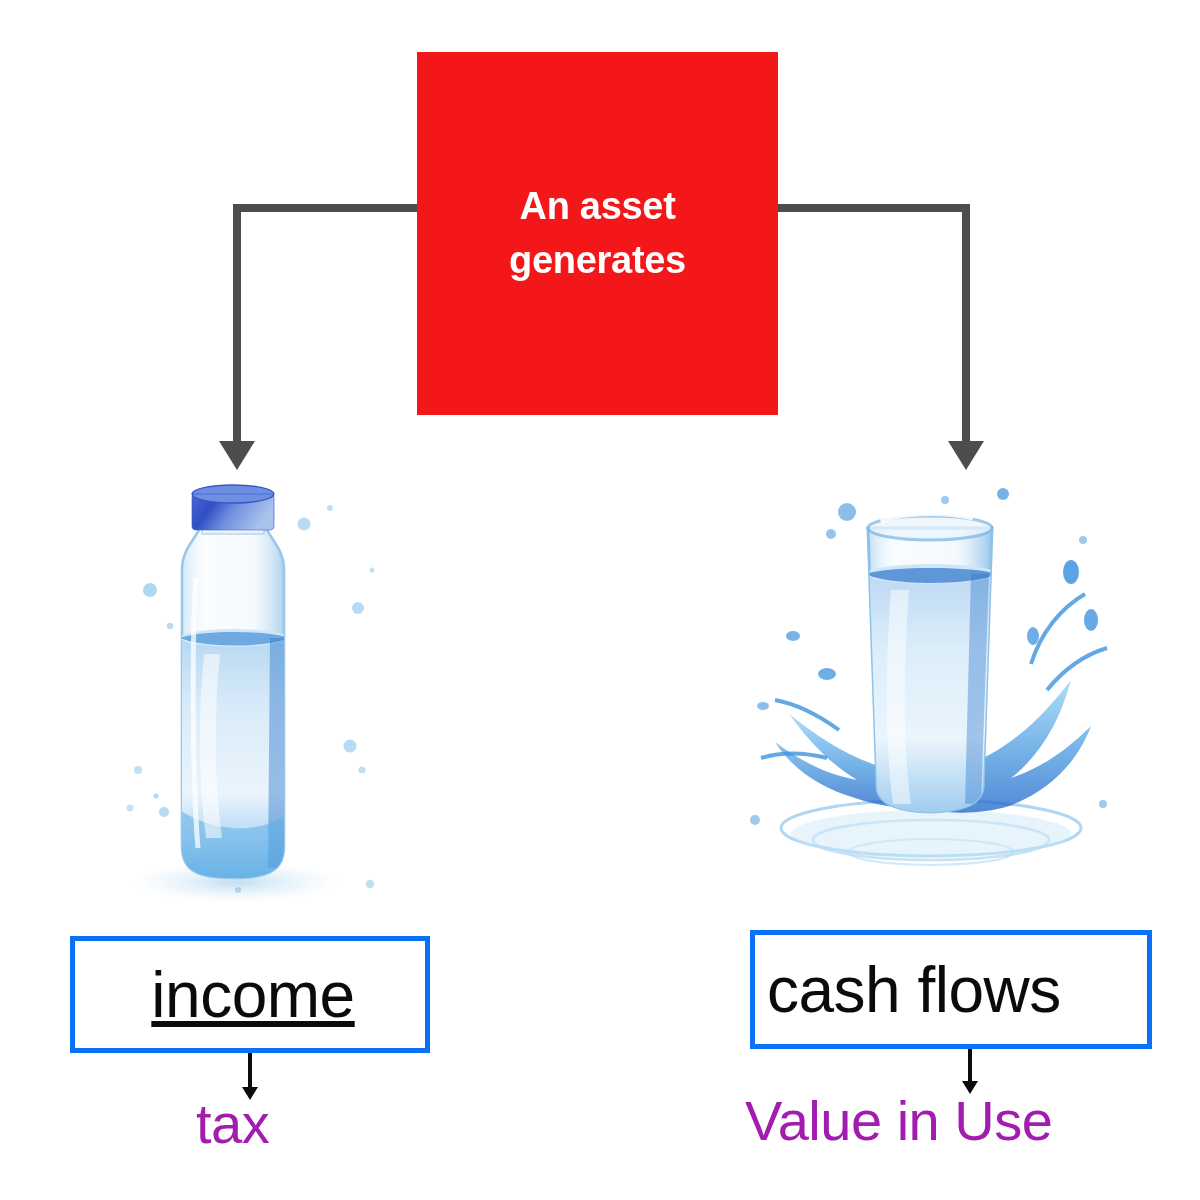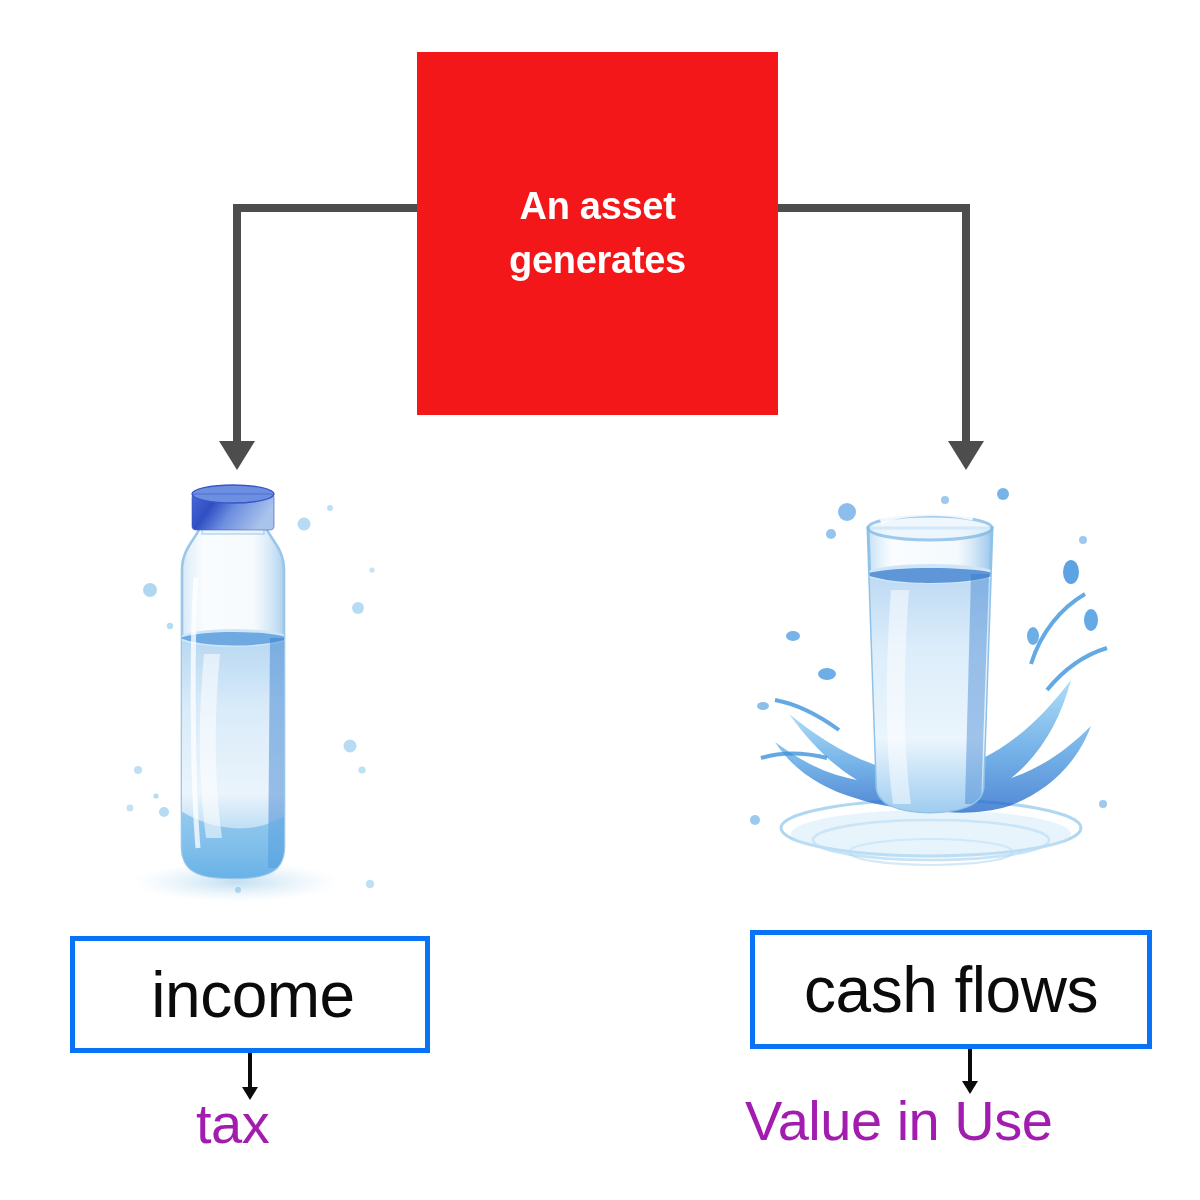--- a/index.html
+++ b/index.html
@@ -77,25 +77,25 @@
     width: 100%;
     color: #0b0b0b;
     font-size: 64px;
     font-weight: 400;
     line-height: 1;
     letter-spacing: -0.5px;
   }
   #box-income {
     left: 70px;  top: 936px;  width: 360px; height: 117px;
   }
-  #box-income .out-box-text { text-align: center; padding-left: 6px; }
+  #box-income .out-box-text { text-align: center; padding-left: 6px; text-decoration: underline; }
   #box-cashflows {
     left: 750px; top: 930px; width: 402px; height: 119px;
   }
-  #box-cashflows .out-box-text { text-align: center; padding-left: 0; }
+  #box-cashflows .out-box-text { padding-left: 12px; }
 
   
   .leaf-label {
     position: absolute;
     color: #a21caf;
     font-size: 56px;
     line-height: 1;
     letter-spacing: -0.5px;
     white-space: nowrap;
     z-index: 6;

